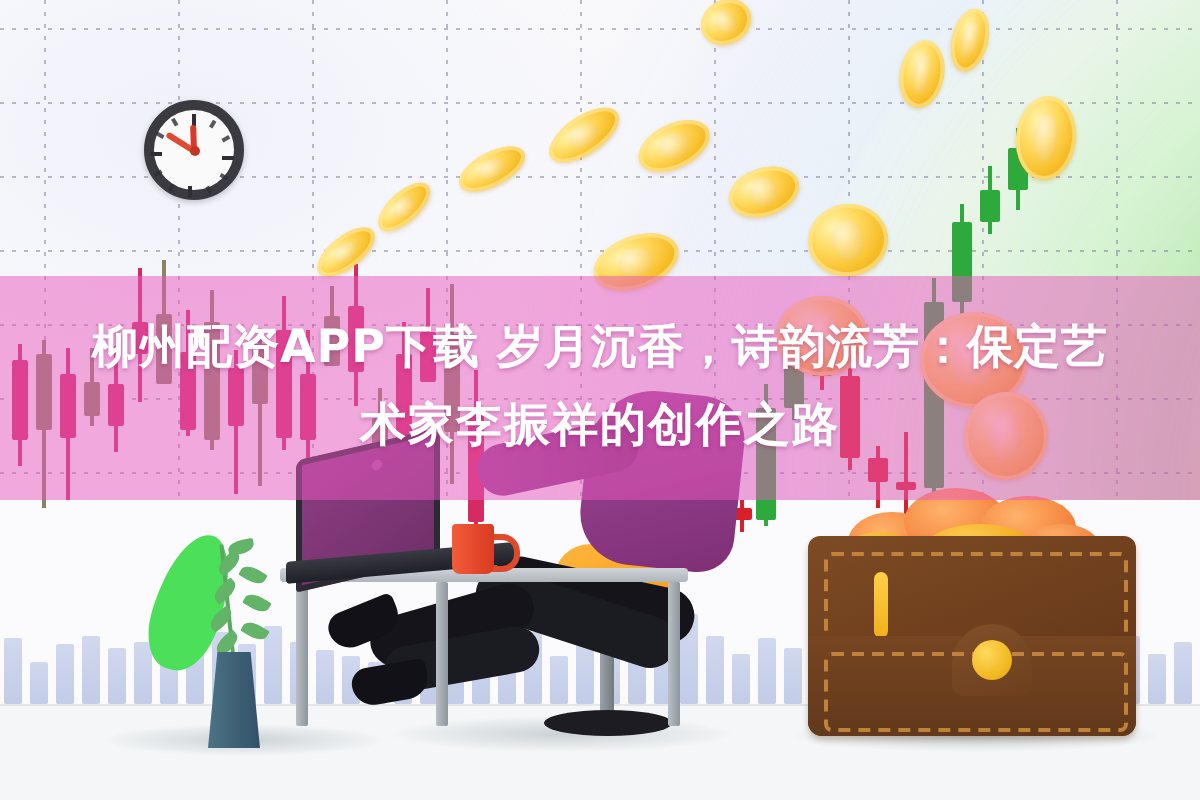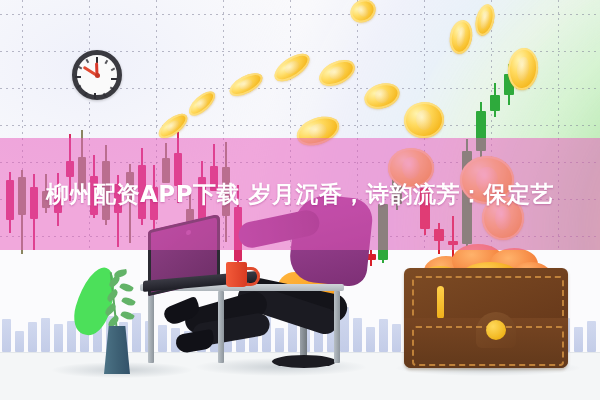--- a/index.html
+++ b/index.html
@@ -517,15 +517,16 @@
   <div class="wallet-flap"></div>
   <div class="snap-tab"></div>
   <div class="stitch" style="left:412px;top:326px;width:148px;height:36px;border-radius:4px;"></div>
   <div class="snap"></div>
 
   <div class="pinkband">
       <div class="inner"></div>
     </div>
   <div class="headline">
     <div class="l1">柳州配资APP下载 岁月沉香，诗韵流芳：保定艺</div>
+    <div class="l2">术家李振祥的创作之路</div>
   </div>
 
 </div>
 
 </body></html>

